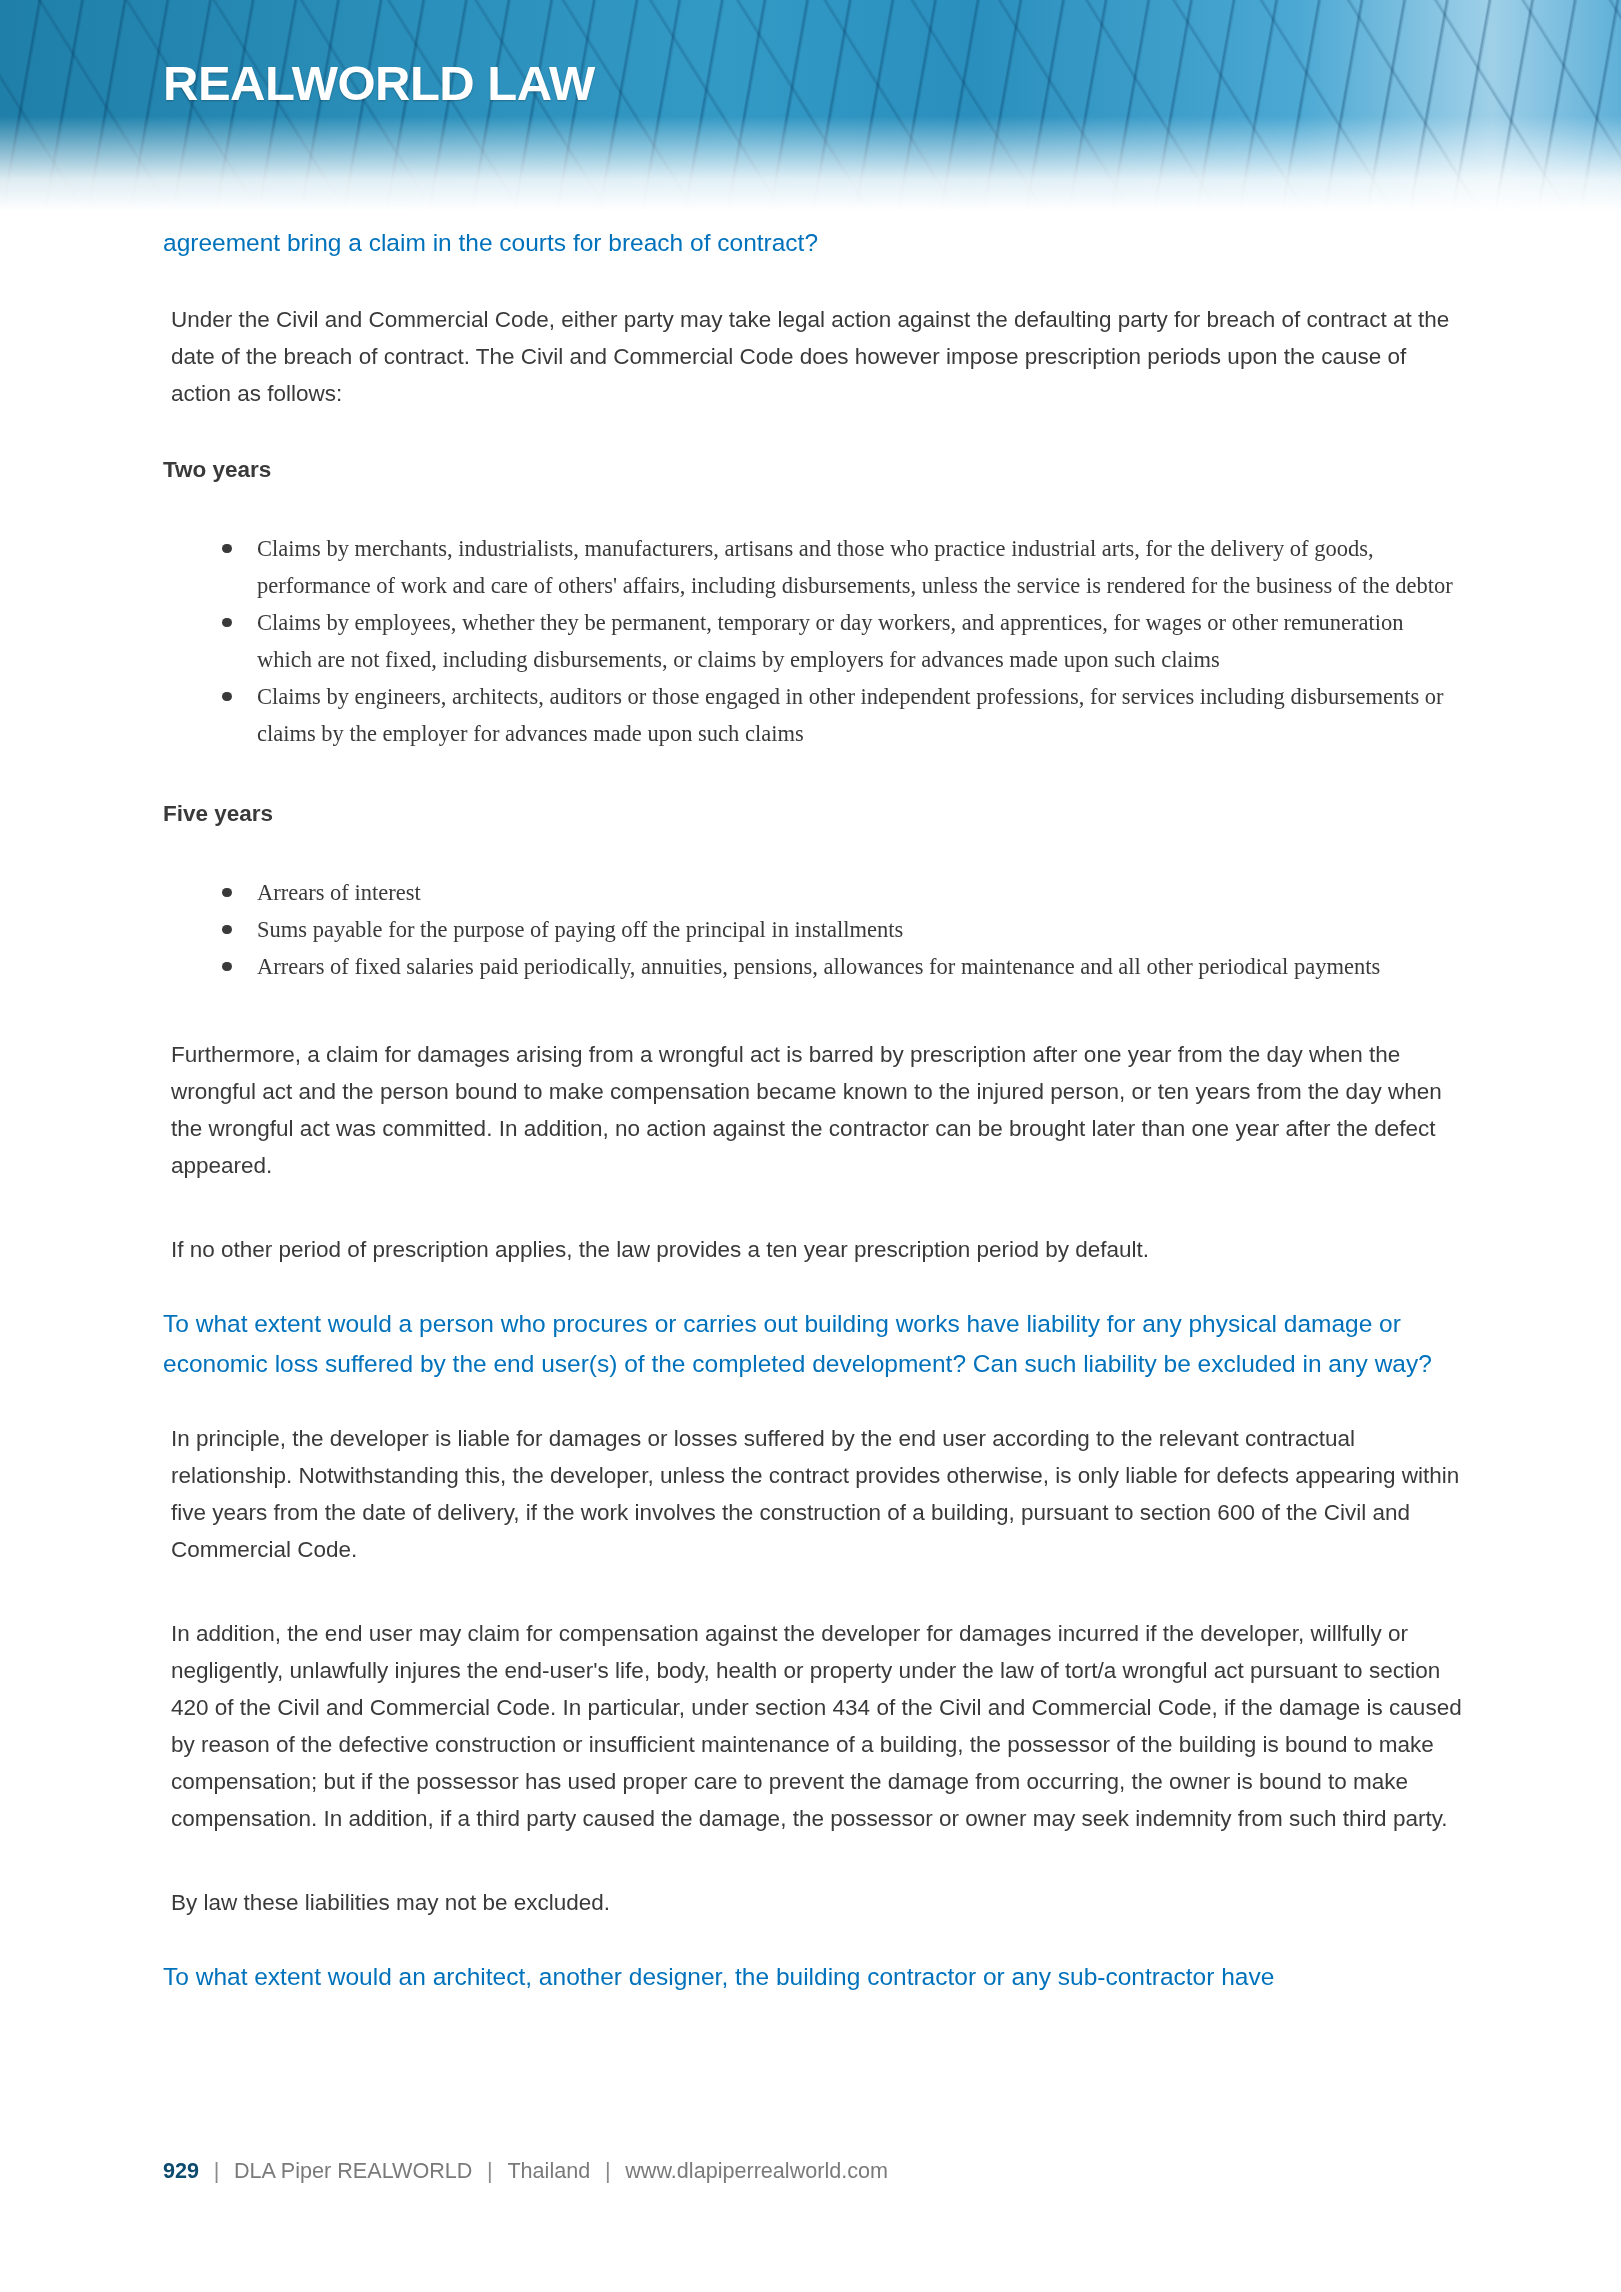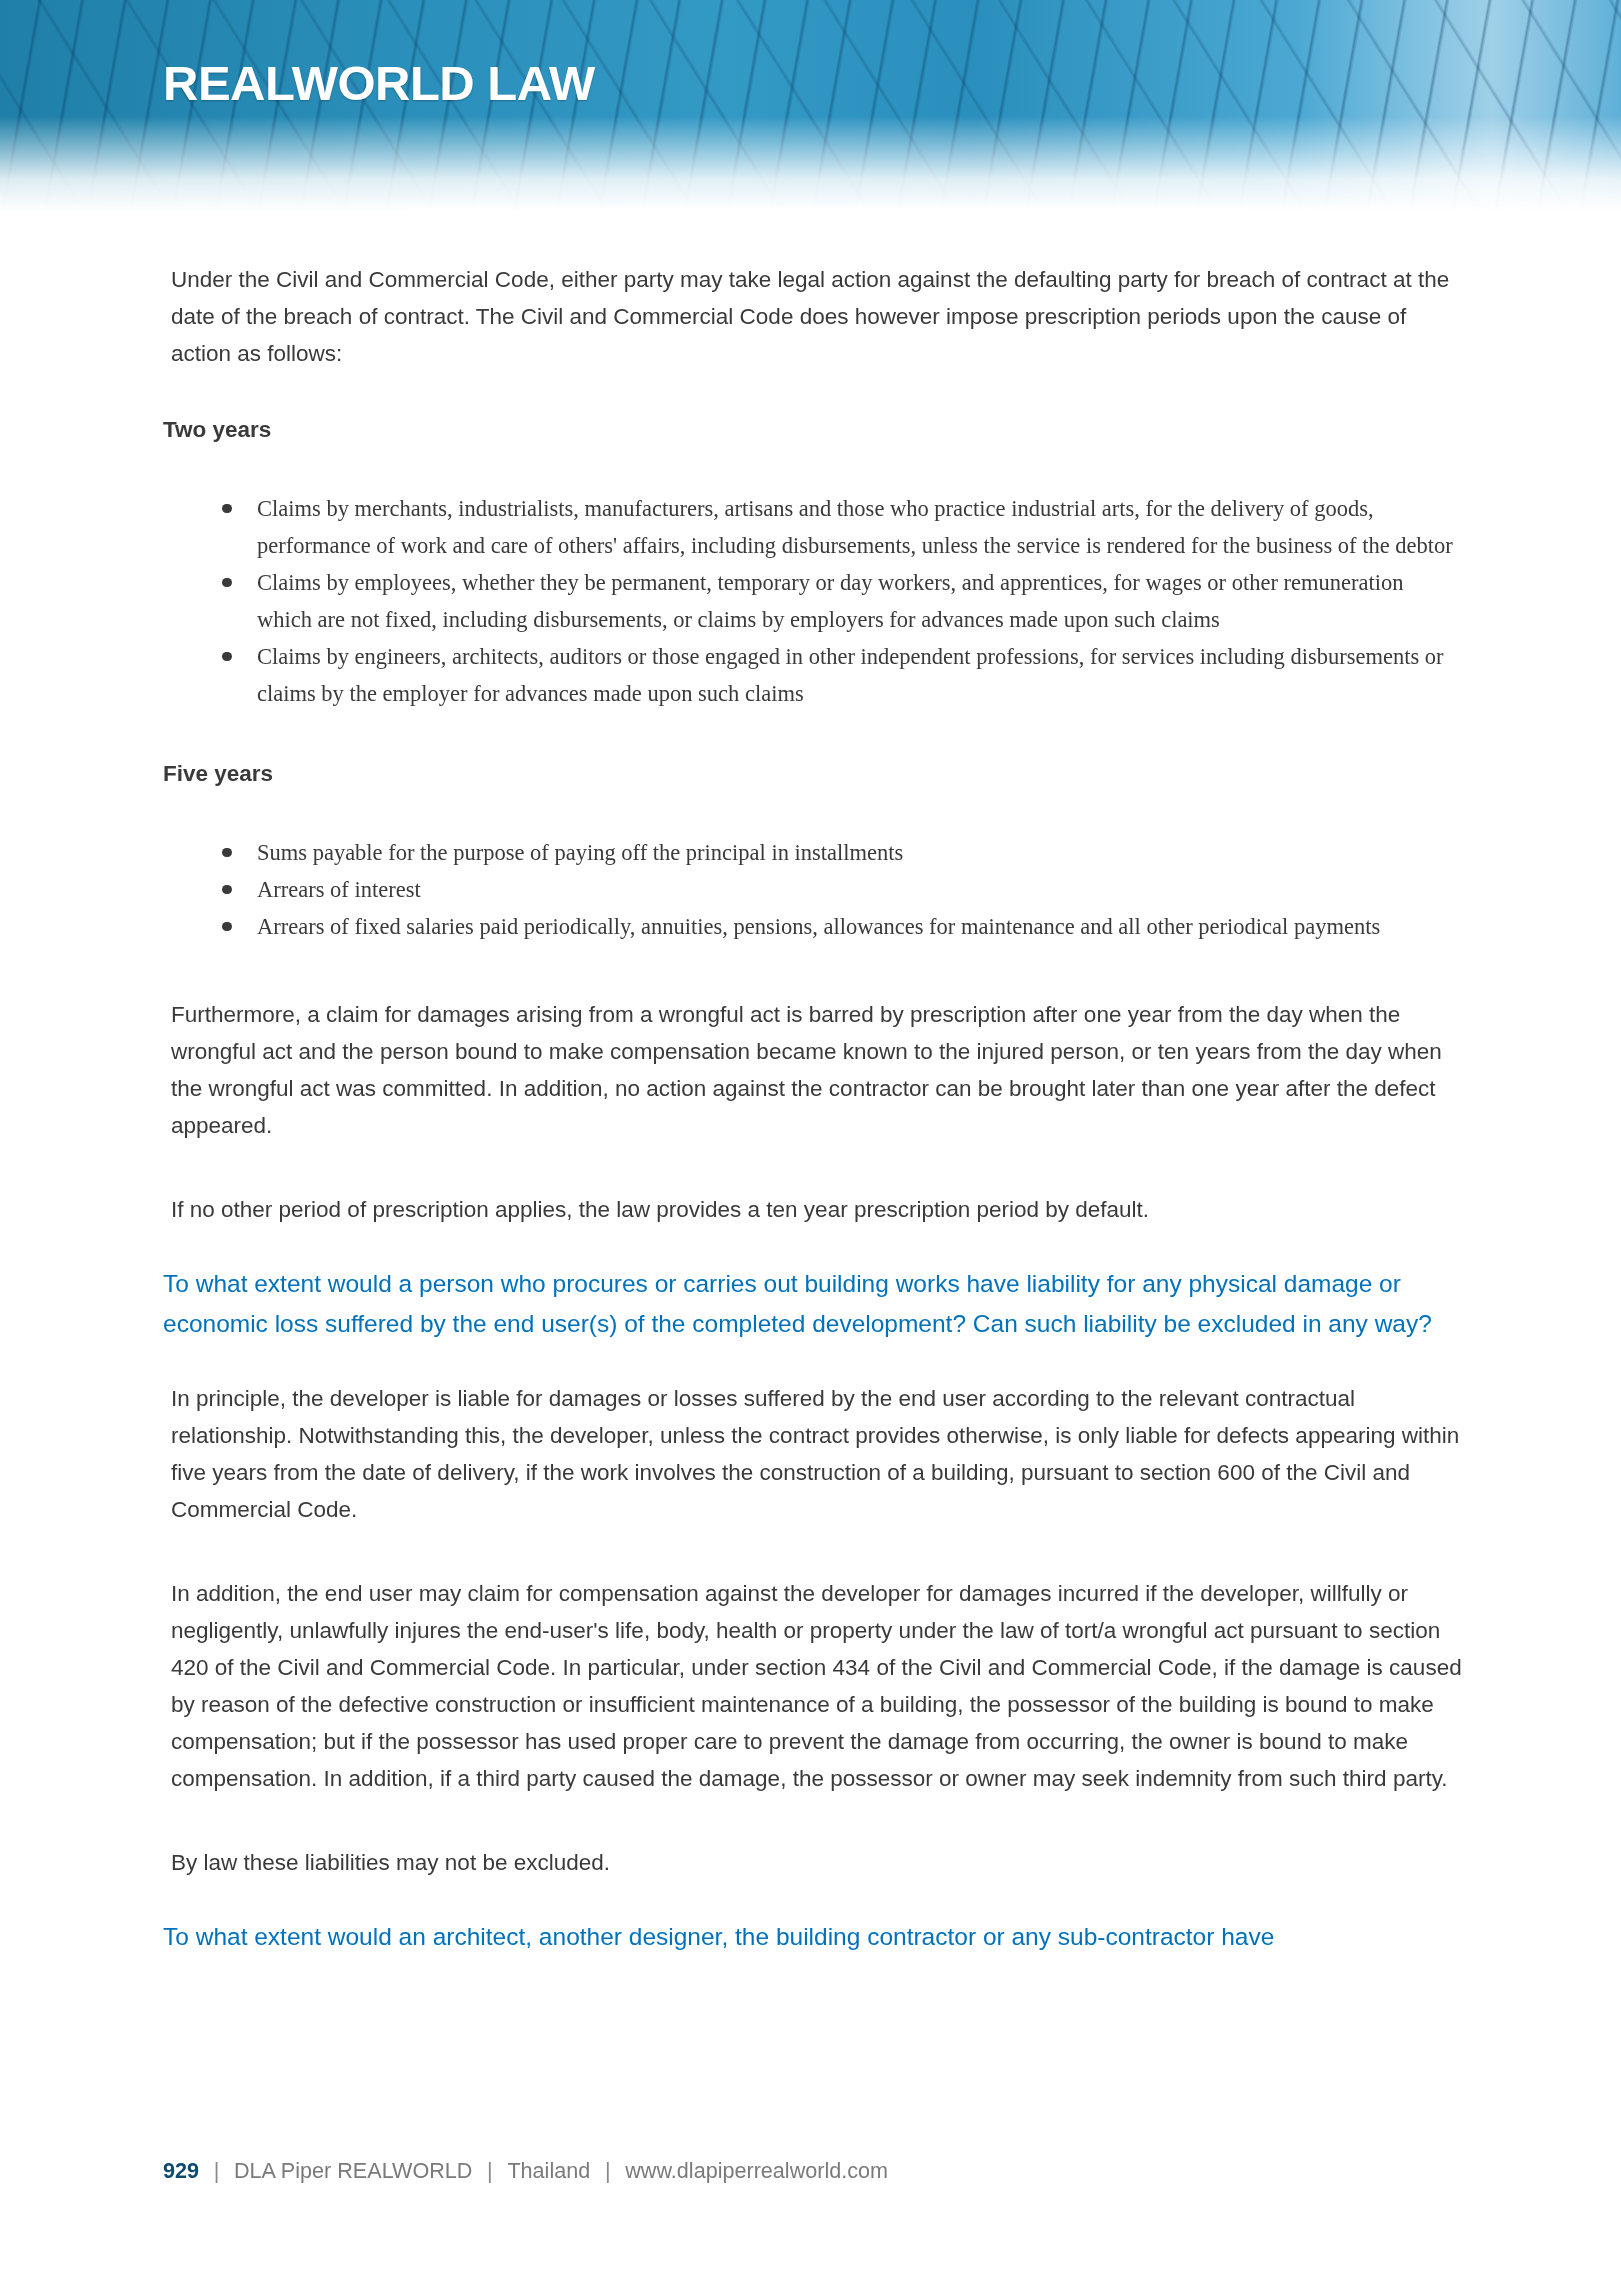--- a/index.html
+++ b/index.html
@@ -87,41 +87,42 @@
   .footer .page-num { font-weight: bold; color: #0c4a6e; }
   .footer .sep { margin: 0 14.7px; color: #8a8a8a; }
 </style>
 </head>
 <body>
 
 <div class="header-banner"></div>
 <div class="header-title">REALWORLD LAW</div>
 
 <div class="content">
+  <p class="blue-heading">agreement bring a claim in the courts for breach of contract?</p>
 
   <div style="height:30px"></div>
   <p class="body">Under the Civil and Commercial Code, either party may take legal action against the defaulting party for breach of contract at the date of the breach of contract. The Civil and Commercial Code does however impose prescription periods upon the cause of action as follows:</p>
 
   <div style="height:31px"></div>
   <p class="sub-heading">Two years</p>
 
   <div style="height:30px"></div>
   <ul class="bullets">
     <li><span class="bullet"></span><span>Claims by merchants, industrialists, manufacturers, artisans and those who practice industrial arts, for the delivery of goods, performance of work and care of others' affairs, including disbursements, unless the service is rendered for the business of the debtor</span></li>
     <li><span class="bullet"></span><span>Claims by employees, whether they be permanent, temporary or day workers, and apprentices, for wages or other remuneration which are not fixed, including disbursements, or claims by employers for advances made upon such claims</span></li>
     <li><span class="bullet"></span><span>Claims by engineers, architects, auditors or those engaged in other independent professions, for services including disbursements or claims by the employer for advances made upon such claims</span></li>
   </ul>
 
   <div style="height:31px"></div>
   <p class="sub-heading">Five years</p>
 
   <div style="height:30px"></div>
   <ul class="bullets">
+    <li><span class="bullet"></span><span>Arrears of interest</span></li>
     <li><span class="bullet"></span><span>Sums payable for the purpose of paying off the principal in installments</span></li>
-    <li><span class="bullet"></span><span>Arrears of interest</span></li>
     <li><span class="bullet"></span><span>Arrears of fixed salaries paid periodically, annuities, pensions, allowances for maintenance and all other periodical payments</span></li>
   </ul>
 
   <div style="height:31px"></div>
   <p class="body">Furthermore, a claim for damages arising from a wrongful act is barred by prescription after one year from the day when the wrongful act and the person bound to make compensation became known to the injured person, or ten years from the day when the wrongful act was committed. In addition, no action against the contractor can be brought later than one year after the defect appeared.</p>
 
   <div style="height:31px"></div>
   <p class="body">If no other period of prescription applies, the law provides a ten year prescription period by default.</p>
 
   <div style="height:28px"></div>

